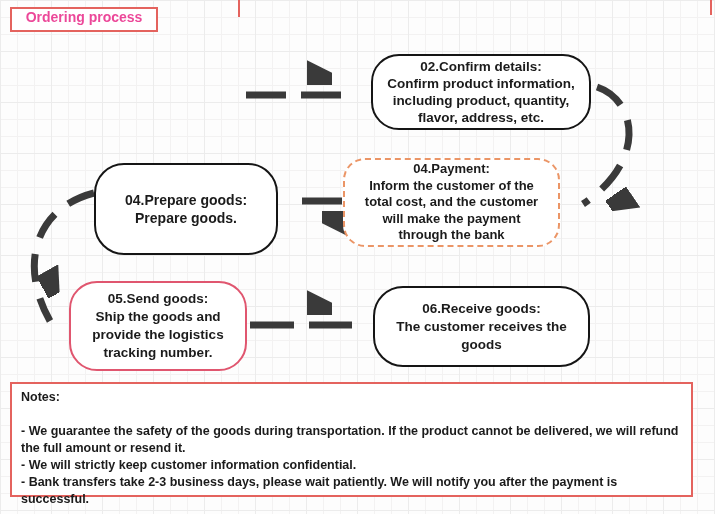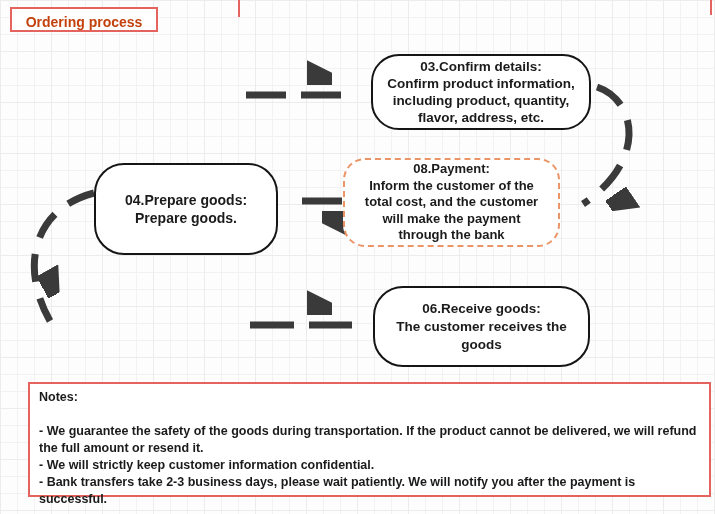--- a/index.html
+++ b/index.html
@@ -10,37 +10,37 @@
     background-image:
       linear-gradient(#ececec 1px,transparent 1px),
       linear-gradient(90deg,#ececec 1px,transparent 1px),
       linear-gradient(#f3f2f2 1px,transparent 1px),
       linear-gradient(90deg,#f3f2f2 1px,transparent 1px);
     background-size:51px 51px,51px 51px,17px 17px,17px 17px;
   }
   .title-box{
     position:absolute;left:10px;top:7px;width:148px;height:25px;
     background:#fff;border:2px solid #e4635e;box-sizing:border-box;
-    display:flex;align-items:flex-end;justify-content:center;
-    font-size:14px;font-weight:bold;color:#c2410c;
+    display:flex;align-items:flex-start;justify-content:center;
+    font-size:14px;font-weight:bold;color:#ec4899;
   }
   .step{
     position:absolute;box-sizing:border-box;background:#fff;
     display:flex;align-items:center;justify-content:center;text-align:center;
     font-weight:bold;color:#1b1b1b;
   }
   .step-text{white-space:pre-line;}
   .step-1{left:57px;top:58px;width:187px;height:72px;background:#fa939a;border-radius:32px;font-size:13.5px;line-height:17px;}
   .step-2{left:371px;top:54px;width:220px;height:76px;border:2.5px solid #151515;border-radius:28px;font-size:13.5px;line-height:17px;}
   .step-3{left:343px;top:158px;width:217px;height:89px;border:2px dashed #eb9566;border-radius:22px;font-size:13px;line-height:16.5px;}
   .step-4{left:94px;top:163px;width:184px;height:92px;border:2.5px solid #151515;border-radius:30px;font-size:14px;line-height:18px;}
   .step-5{left:69px;top:281px;width:178px;height:90px;border:2px solid #e0566f;border-radius:28px;font-size:13.5px;line-height:18px;}
   .step-6{left:373px;top:286px;width:217px;height:81px;border:2.5px solid #151515;border-radius:30px;font-size:13.5px;line-height:18px;}
   .notes{
-    position:absolute;left:28px;top:382px;width:683px;height:115px;
+    position:absolute;left:10px;top:382px;width:683px;height:115px;
     background:#fff;border:2px solid #e4635e;box-sizing:border-box;
     padding:5px 9px;font-size:12.5px;font-weight:bold;color:#1b1b1b;line-height:17px;
   }
   .notes-heading{margin-bottom:17px;}
   .arrow-layer{position:absolute;left:0;top:0;width:715px;height:514px;z-index:0;}
   .step,.title-box,.notes{z-index:1;}
   .edge-mark{position:absolute;width:2px;background:#e4635e;}
   .edge-mark-a{left:238px;top:0;height:17px;}
   .edge-mark-b{left:710px;top:0;height:15px;}
 </style>
@@ -61,39 +61,45 @@
     <path d="M 94 193 C 36 208 18 264 50 321" fill="none" stroke="#3a3a3a" stroke-width="7" stroke-dasharray="28 17" marker-end="url(#ah)"></path>
     <path d="M 250 325 H 352" fill="none" stroke="#3a3a3a" stroke-width="7" stroke-dasharray="44 15" marker-end="url(#ah)"></path>
   </svg>
 
   <div class="title-box">
     <span>Ordering process</span>
   </div>
 
 
   <div class="step step-2">
-    <div class="step-text">03.Confirm details:
+    <div class="step-text">02.Confirm details:
 Confirm product information,
 including product, quantity,
 flavor, address, etc.</div>
   </div>
 
   <div class="step step-3">
-    <div class="step-text">08.Payment:
+    <div class="step-text">04.Payment:
 Inform the customer of the
 total cost, and the customer
 will make the payment
 through the bank</div>
   </div>
 
   <div class="step step-4">
     <div class="step-text">04.Prepare goods:
 Prepare goods.</div>
   </div>
 
+  <div class="step step-5">
+    <div class="step-text">05.Send goods:
+Ship the goods and
+provide the logistics
+tracking number.</div>
+  </div>
 
   <div class="step step-6">
     <div class="step-text">06.Receive goods:
 The customer receives the
 goods</div>
   </div>
 
   <div class="notes">
     <div class="notes-heading">Notes:</div>
     <div>- We guarantee the safety of the goods during transportation. If the product cannot be delivered, we will refund the full amount or resend it.</div>

